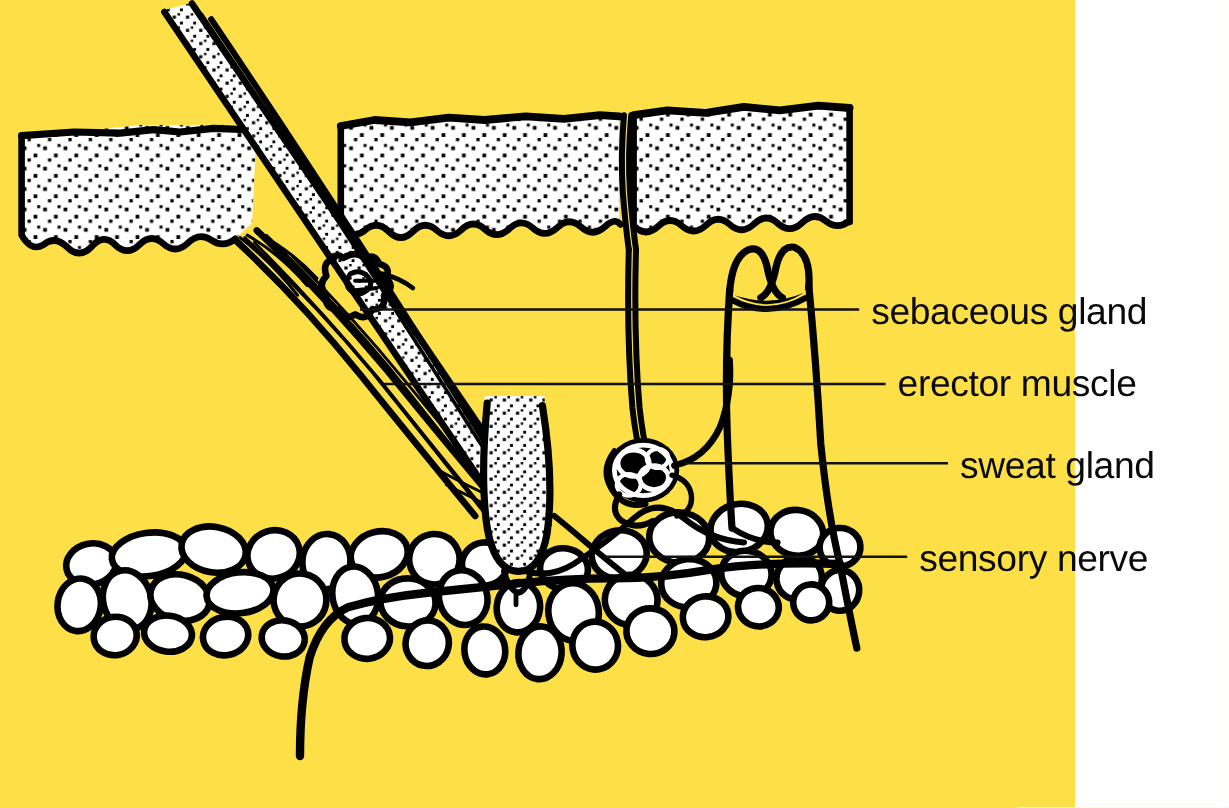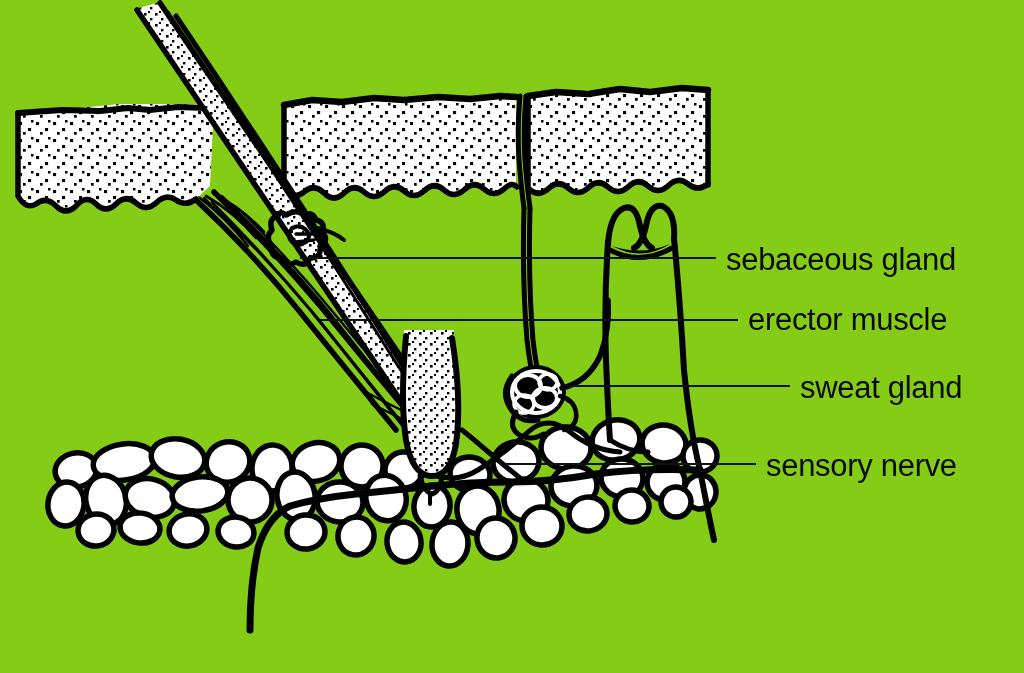--- a/index.html
+++ b/index.html
@@ -8,23 +8,23 @@
     background: #ffffff;
   }
   body {
     width: 1024px;
     height: 673px;
     overflow: hidden;
     font-family: "Liberation Sans", sans-serif;
   }
   #diagram-root {
     position: relative;
-    width: 1024px;
+    width: 896px;
     height: 673px;
-    background: #84cc16;
+    background: #fde047;
   }
   #skin-svg {
     position: absolute;
     left: 0;
     top: 0;
     width: 1024px;
     height: 673px;
     display: block;
   }
   .label-text {

